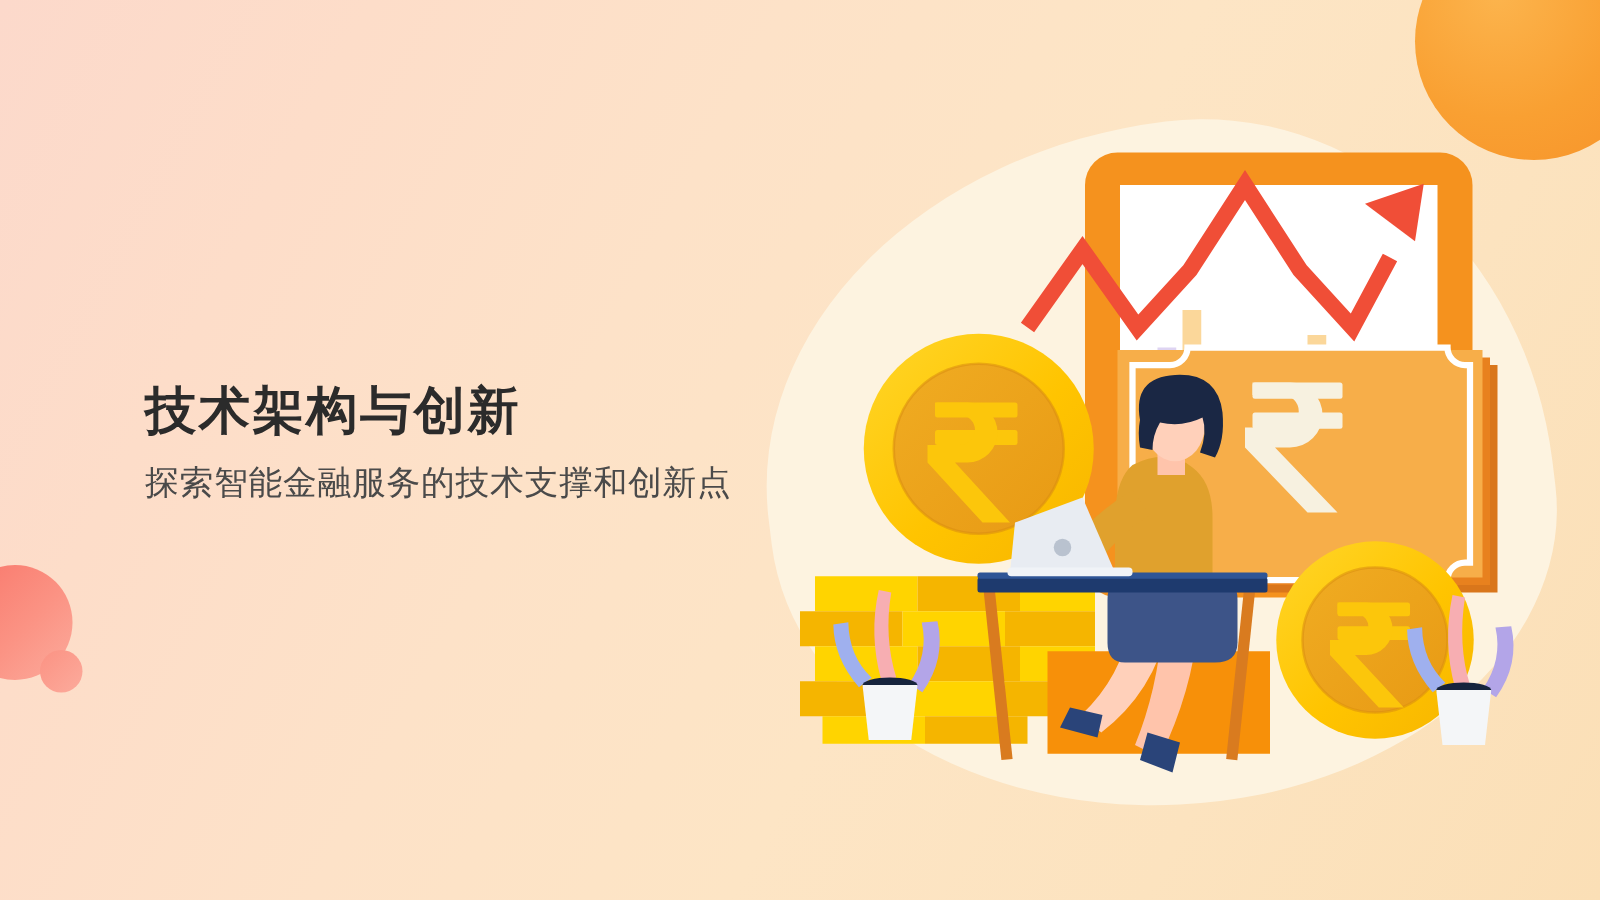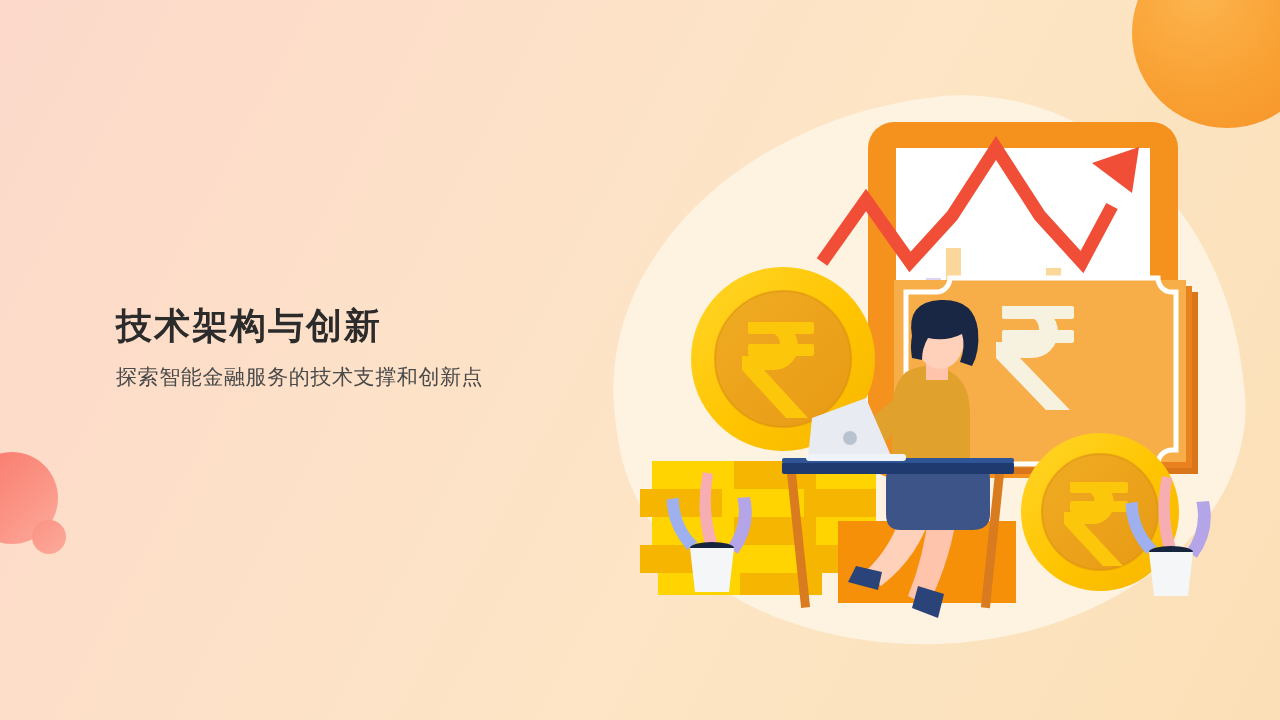--- a/index.html
+++ b/index.html
@@ -57,29 +57,29 @@
   }
 
   
   #text-block {
     position: absolute;
     left: 116px; top: 305px;
     width: 520px;
   }
   #page-title {
     margin: 0;
-    font-size: 36px;
+    font-size: 41px;
     font-weight: bold;
     color: #2b2b2b;
     letter-spacing: 2px;
     line-height: 1.15;
   }
   #page-subtitle {
     margin: 17px 0 0 0;
-    font-size: 21px;
+    font-size: 27px;
     font-weight: normal;
     color: #4a4a4a;
     letter-spacing: 0.6px;
     line-height: 1.3;
   }
 
   
   #illustration {
     position: absolute;
     left: 0; top: 0;

